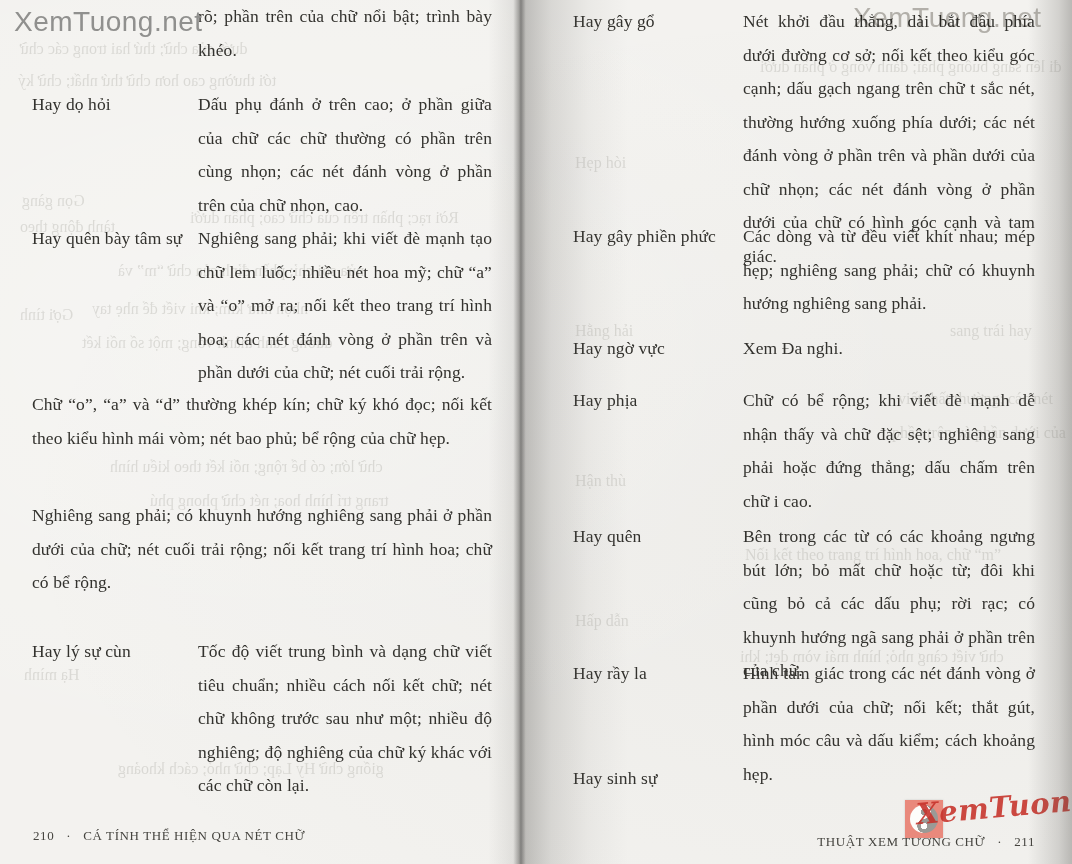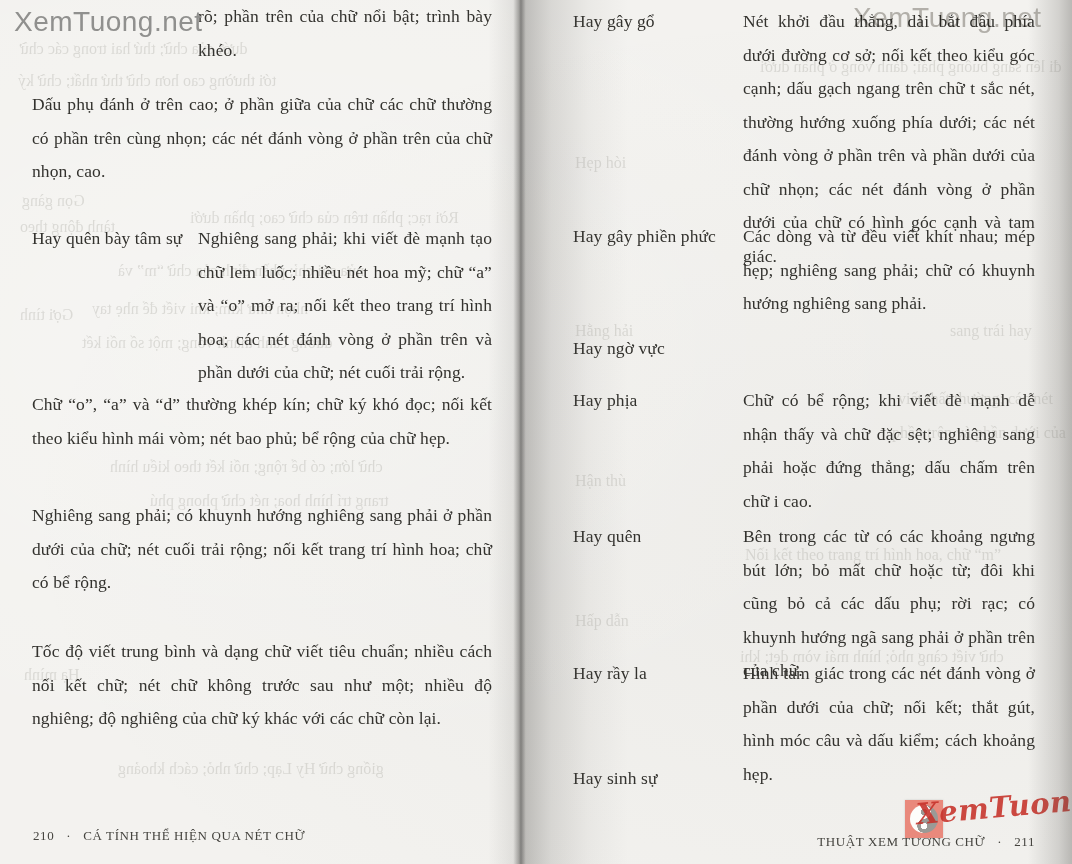--- a/index.html
+++ b/index.html
@@ -115,37 +115,39 @@
   <span class="ghost" style="left:892px;top:418px">phần trên và phần dưới của</span>
 
   <div class="page-left">
 
     <div class="row" style="top:0px">
       <div class="lbl"></div>
       <div class="desc">rõ; phần trên của chữ nổi bật; trình bày khéo.</div>
     </div>
 
     <div class="row" style="top:88px">
+      <div class="lbl">Hay dọ hỏi</div>
       <div class="desc">Dấu phụ đánh ở trên cao; ở phần giữa của chữ các chữ thường có phần trên cùng nhọn; các nét đánh vòng ở phần trên của chữ nhọn, cao.</div>
     </div>
 
     <div class="row" style="top:222px">
       <div class="lbl">Hay quên bày tâm sự</div>
       <div class="desc">Nghiêng sang phải; khi viết đè mạnh tạo chữ lem luốc; nhiều nét hoa mỹ; chữ “a” và “o” mở ra; nối kết theo trang trí hình hoa; các nét đánh vòng ở phần trên và phần dưới của chữ; nét cuối trải rộng.</div>
     </div>
 
     <div class="row" style="top:388px">
       <div class="desc">Chữ “o”, “a” và “d” thường khép kín; chữ ký khó đọc; nối kết theo kiểu hình mái vòm; nét bao phủ; bể rộng của chữ hẹp.</div>
     </div>
 
     <div class="row" style="top:499px">
       <div class="desc">Nghiêng sang phải; có khuynh hướng nghiêng sang phải ở phần dưới của chữ; nét cuối trải rộng; nối kết trang trí hình hoa; chữ có bể rộng.</div>
     </div>
 
     <div class="row" style="top:635px">
+      <div class="lbl">Hay lý sự cùn</div>
       <div class="desc">Tốc độ viết trung bình và dạng chữ viết tiêu chuẩn; nhiều cách nối kết chữ; nét chữ không trước sau như một; nhiều độ nghiêng; độ nghiêng của chữ ký khác với các chữ còn lại.</div>
     </div>
 
     <div class="footer footer-left">
       <span>210</span>
       <span>·</span>
       <span>CÁ TÍNH THỂ HIỆN QUA NÉT CHỮ</span>
     </div>
   </div>
 
@@ -156,20 +158,21 @@
       <div class="desc">Nét khởi đầu thẳng, dài bắt đầu phía dưới đường cơ sở; nối kết theo kiểu góc cạnh; dấu gạch ngang trên chữ t sắc nét, thường hướng xuống phía dưới; các nét đánh vòng ở phần trên và phần dưới của chữ nhọn; các nét đánh vòng ở phần dưới của chữ có hình góc cạnh và tam giác.</div>
     </div>
 
     <div class="row" style="top:220px">
       <div class="lbl">Hay gây phiền phức</div>
       <div class="desc">Các dòng và từ đều viết khít nhau; mép hẹp; nghiêng sang phải; chữ có khuynh hướng nghiêng sang phải.</div>
     </div>
 
     <div class="row" style="top:332px">
       <div class="lbl">Hay ngờ vực</div>
+      <div class="desc">Xem Đa nghi.</div>
     </div>
 
     <div class="row" style="top:384px">
       <div class="lbl">Hay phịa</div>
       <div class="desc">Chữ có bể rộng; khi viết đè mạnh dễ nhận thấy và chữ đặc sệt; nghiêng sang phải hoặc đứng thẳng; dấu chấm trên chữ i cao.</div>
     </div>
 
     <div class="row" style="top:520px">
       <div class="lbl">Hay quên</div>
       <div class="desc">Bên trong các từ có các khoảng ngưng bút lớn; bỏ mất chữ hoặc từ; đôi khi cũng bỏ cả các dấu phụ; rời rạc; có khuynh hướng ngã sang phải ở phần trên của chữ.</div>

